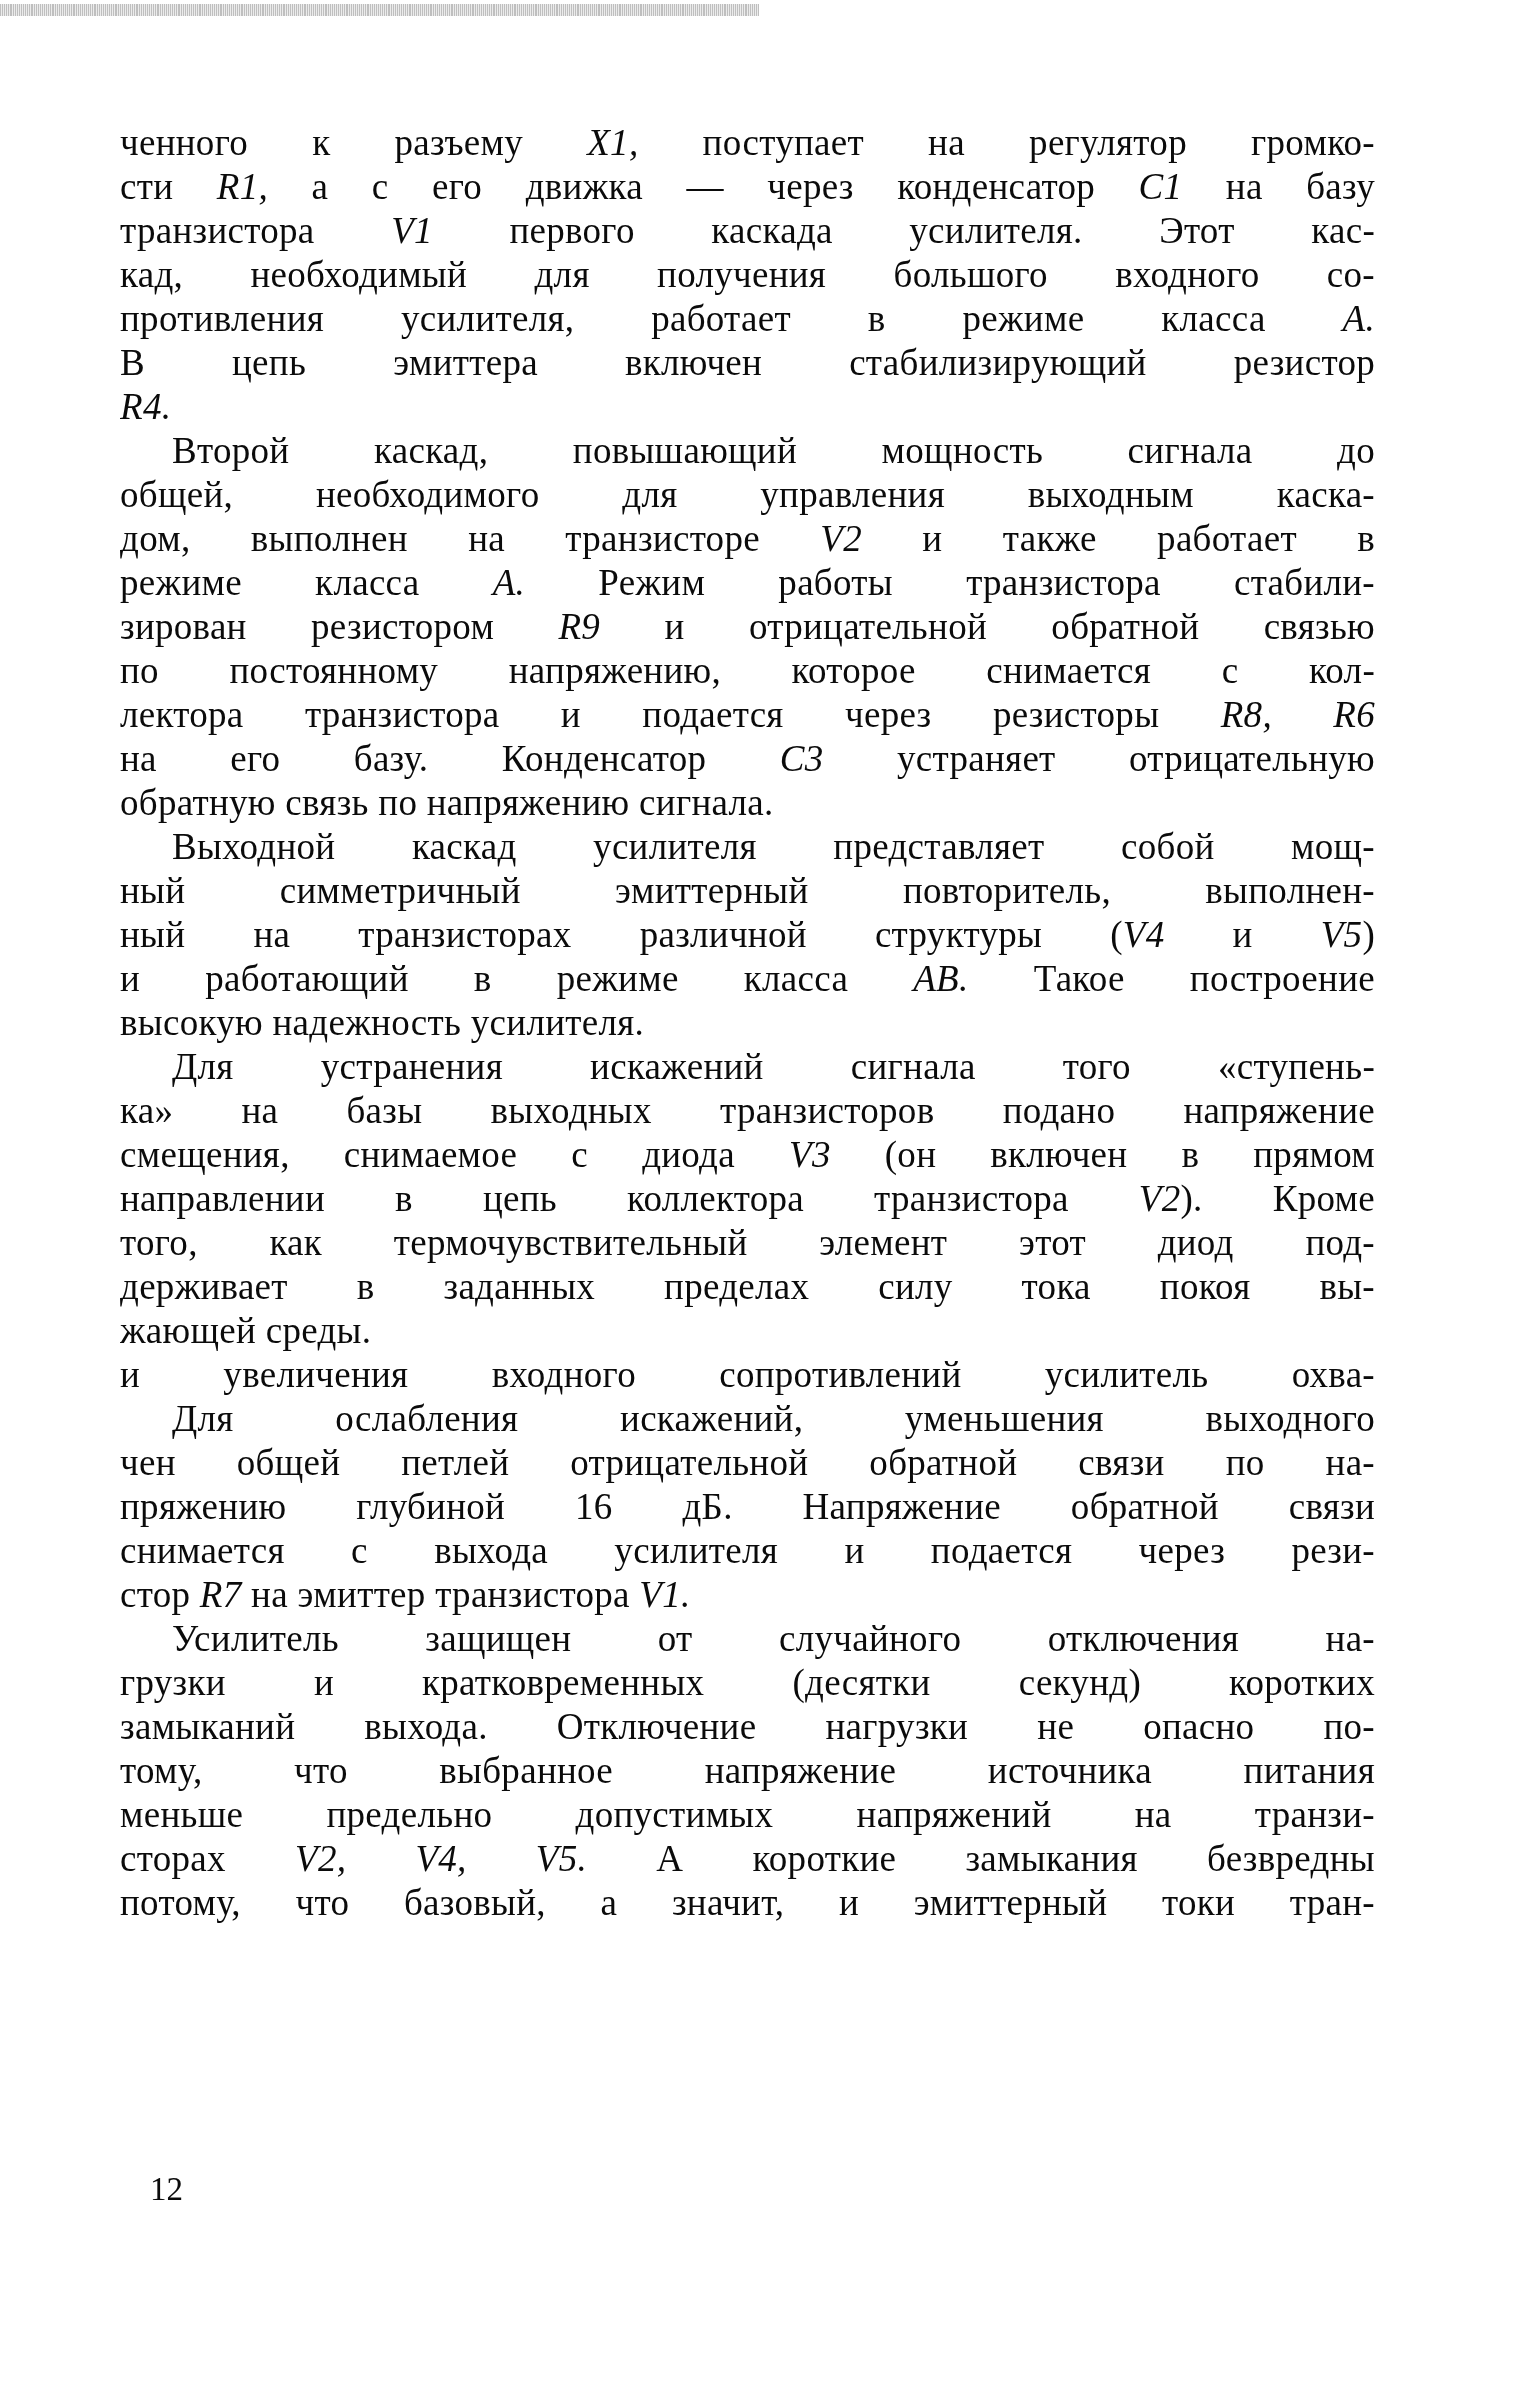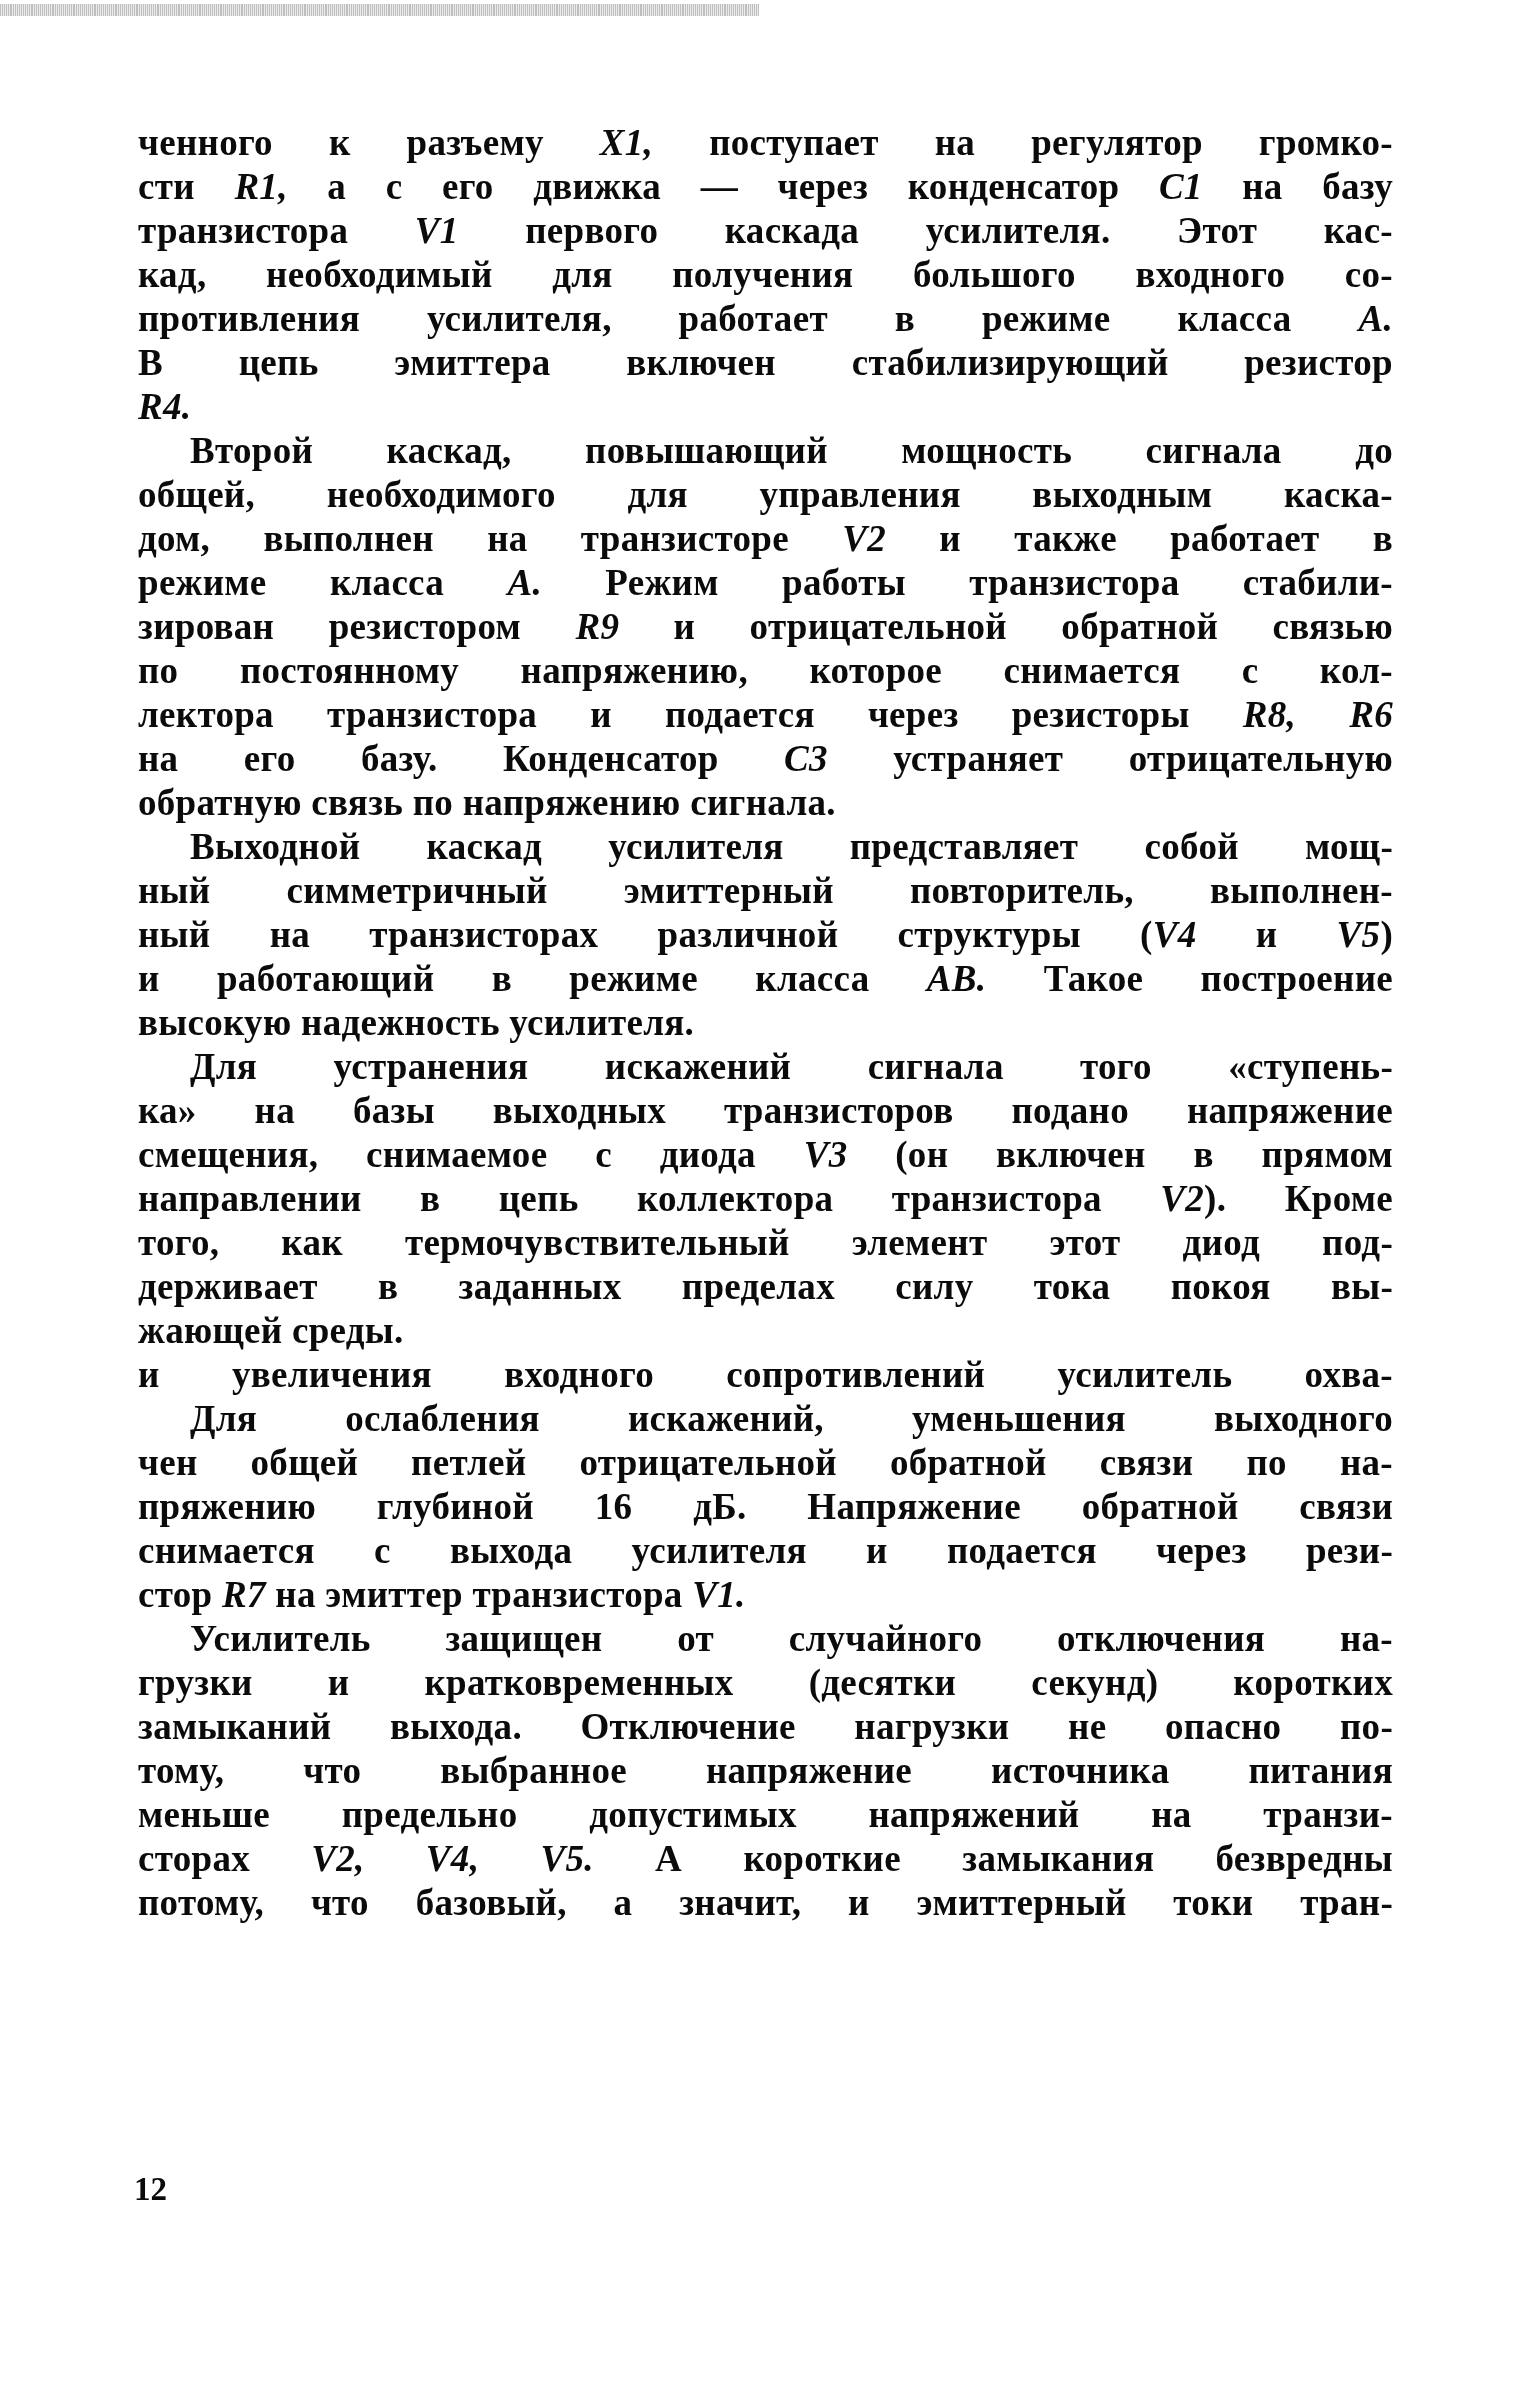--- a/index.html
+++ b/index.html
@@ -11,38 +11,38 @@
     font-family:"Liberation Serif", "DejaVu Serif", serif;
     color:#0b0b0b;
   }
   .scan-band{
     position:absolute;top:3.8px;left:0;width:759px;height:12.4px;
     background:repeating-linear-gradient(90deg,#b5b5b5 0 1.1px,#e9e9e9 1.1px 2.1px),
                repeating-linear-gradient(0deg,rgba(255,255,255,.35) 0 1.1px,rgba(0,0,0,.05) 1.1px 2.1px);
     opacity:.85;
   }
   .text-block{
-    position:absolute;left:138px;top:121px;width:1255px;
+    position:absolute;left:120px;top:121px;width:1255px;
     font-size:37px;line-height:44px;
-    font-weight:700;
+    font-weight:400;
     letter-spacing:0.3px;
   }
   .para{margin:0;padding:0;}
   .line{
     height:44px;
     text-align:justify;
     text-align-last:justify;
     overflow:hidden;
   }
   .line.end{text-align-last:left;}
   .line.ind{text-indent:52px;}
   .it{font-style:italic;}
   .page-number{
-    position:absolute;left:134px;top:2170px;
-    font-size:33px;font-weight:bold;line-height:38px;
+    position:absolute;left:150px;top:2170px;
+    font-size:33px;font-weight:normal;line-height:38px;
   }
 </style>
 </head>
 <body>
 
 <div class="page">
   <div class="scan-band"></div>
   <div class="text-block">
       <div class="para">
         <div class="line"><span>ченного к разъему </span><span class="it">X1,</span><span> поступает на регулятор громко-</span></div>

